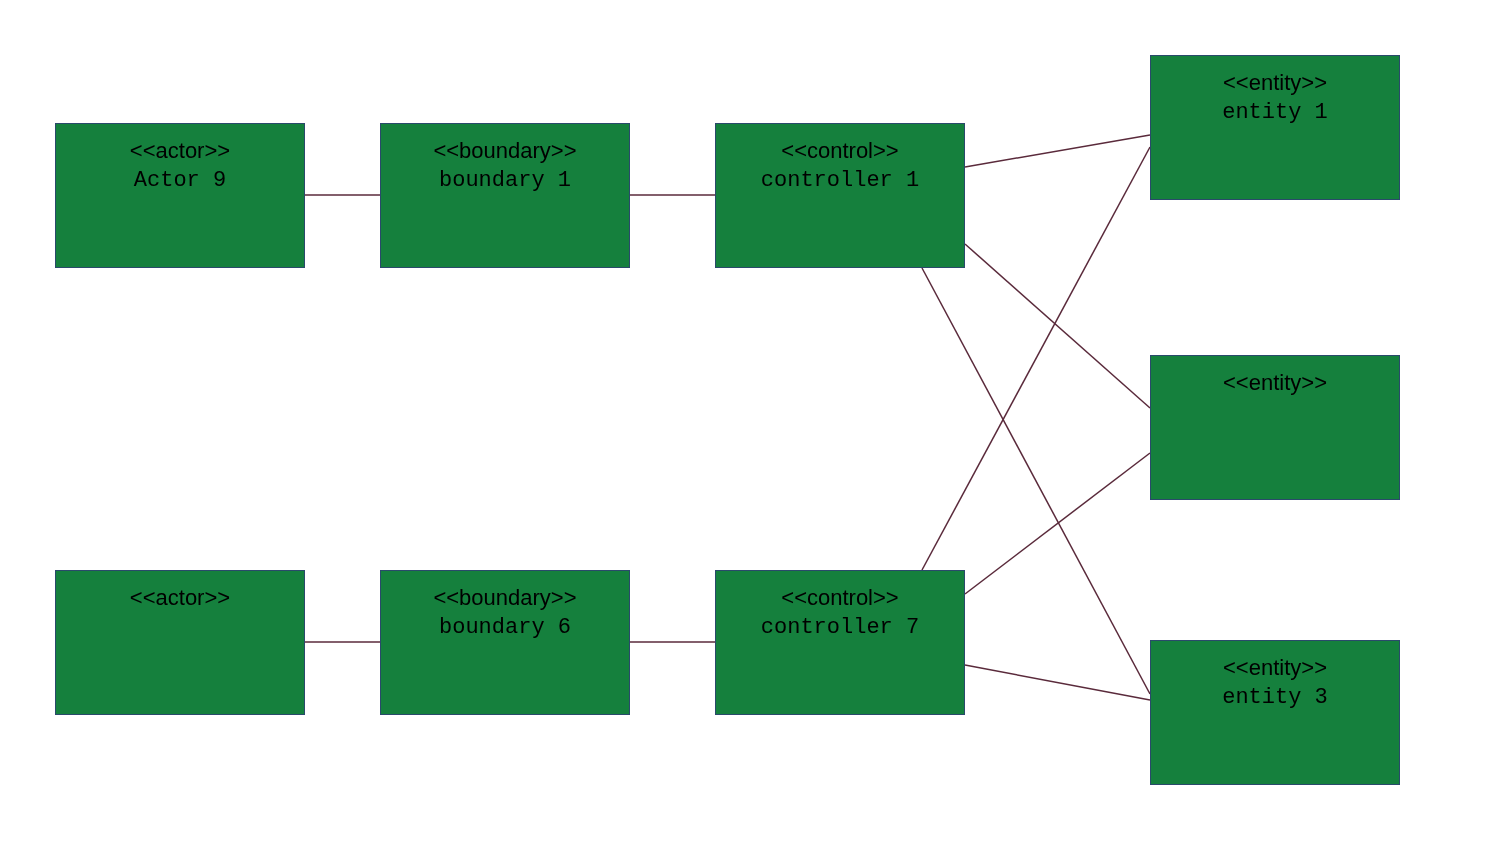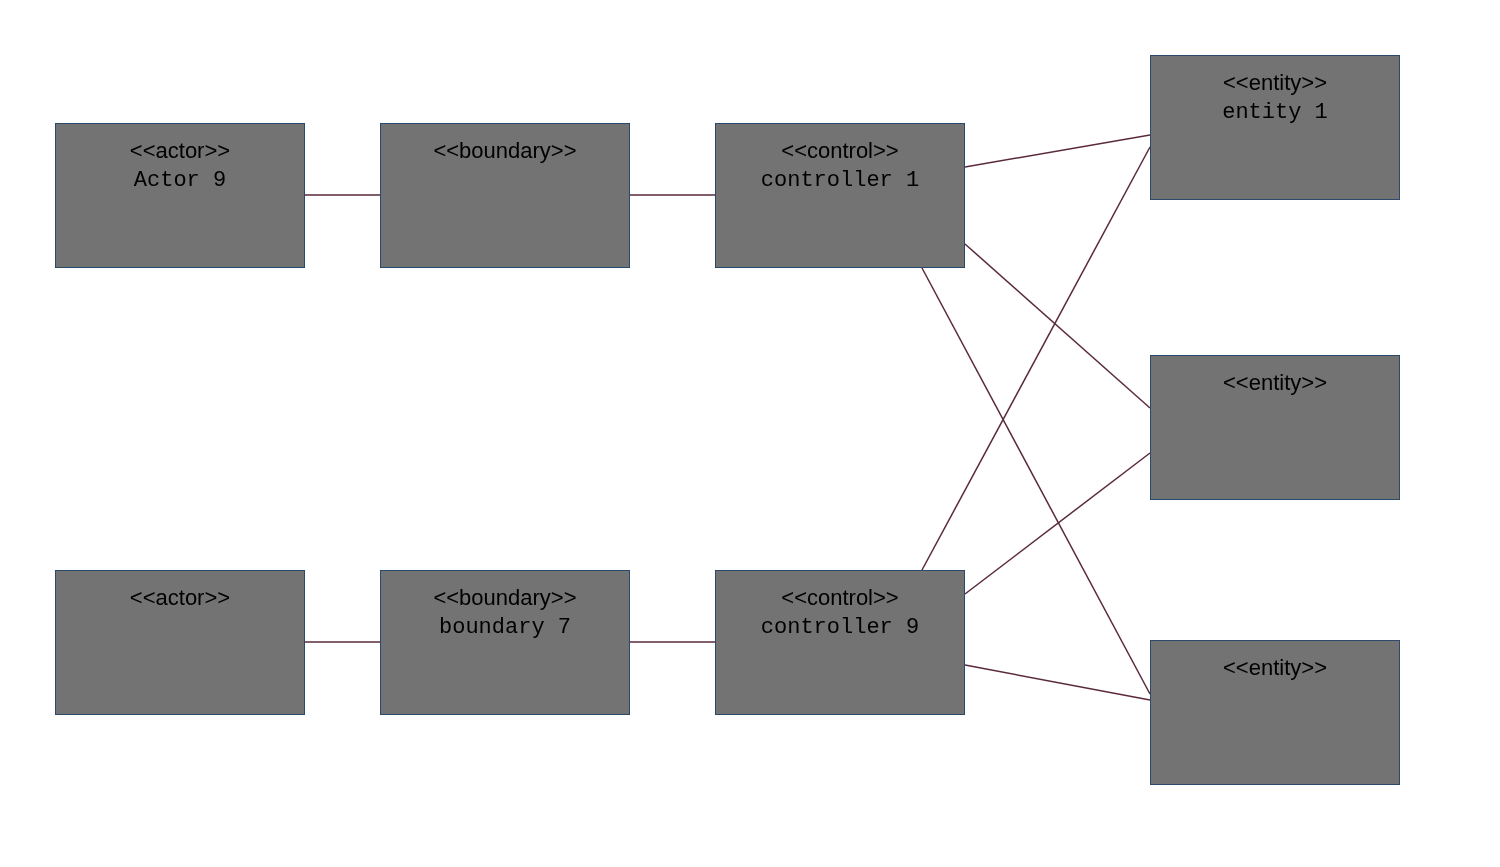--- a/index.html
+++ b/index.html
@@ -10,21 +10,21 @@
       font-family: Verdana, Geneva, sans-serif;
       position: relative;
     }
     .canvas {
       position: relative;
       width: 1500px;
       height: 867px;
     }
     .node {
       position: absolute;
-      background: #737373;
+      background: #15803d;
       border: 1.5px solid #2a4a6b;
       text-align: center;
       padding-top: 12px;
       font-size: 22px;
       color: #000000;
       line-height: 1.35;
     }
     svg.edges {
       position: absolute;
       left: 0;
@@ -63,20 +63,21 @@
     <line x1="965" y1="665" x2="1150" y2="700"></line>
   </svg>
 
   <div class="node" style="left:55px; top:123px; width:250px; height:145px;">
     <span class="stereotype">&lt;&lt;actor&gt;&gt;</span>
     <span class="label">Actor 9</span>
   </div>
 
   <div class="node" style="left:380px; top:123px; width:250px; height:145px;">
     <span class="stereotype">&lt;&lt;boundary&gt;&gt;</span>
+    <span class="label">boundary 1</span>
   </div>
 
   <div class="node" style="left:715px; top:123px; width:250px; height:145px;">
     <span class="stereotype">&lt;&lt;control&gt;&gt;</span>
     <span class="label">controller 1</span>
   </div>
 
   <div class="node" style="left:1150px; top:55px; width:250px; height:145px;">
     <span class="stereotype">&lt;&lt;entity&gt;&gt;</span>
     <span class="label">entity 1</span>
@@ -85,25 +86,26 @@
   <div class="node" style="left:1150px; top:355px; width:250px; height:145px;">
     <span class="stereotype">&lt;&lt;entity&gt;&gt;</span>
   </div>
 
   <div class="node" style="left:55px; top:570px; width:250px; height:145px;">
     <span class="stereotype">&lt;&lt;actor&gt;&gt;</span>
   </div>
 
   <div class="node" style="left:380px; top:570px; width:250px; height:145px;">
     <span class="stereotype">&lt;&lt;boundary&gt;&gt;</span>
-    <span class="label">boundary 7</span>
+    <span class="label">boundary 6</span>
   </div>
 
   <div class="node" style="left:715px; top:570px; width:250px; height:145px;">
     <span class="stereotype">&lt;&lt;control&gt;&gt;</span>
-    <span class="label">controller 9</span>
+    <span class="label">controller 7</span>
   </div>
 
   <div class="node" style="left:1150px; top:640px; width:250px; height:145px;">
     <span class="stereotype">&lt;&lt;entity&gt;&gt;</span>
+    <span class="label">entity 3</span>
   </div>
 
 </div>
 
 </body></html>

